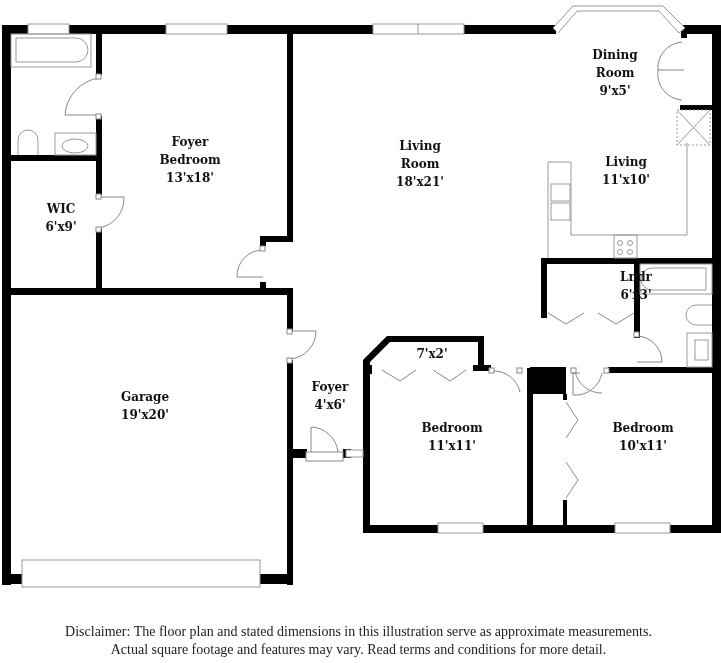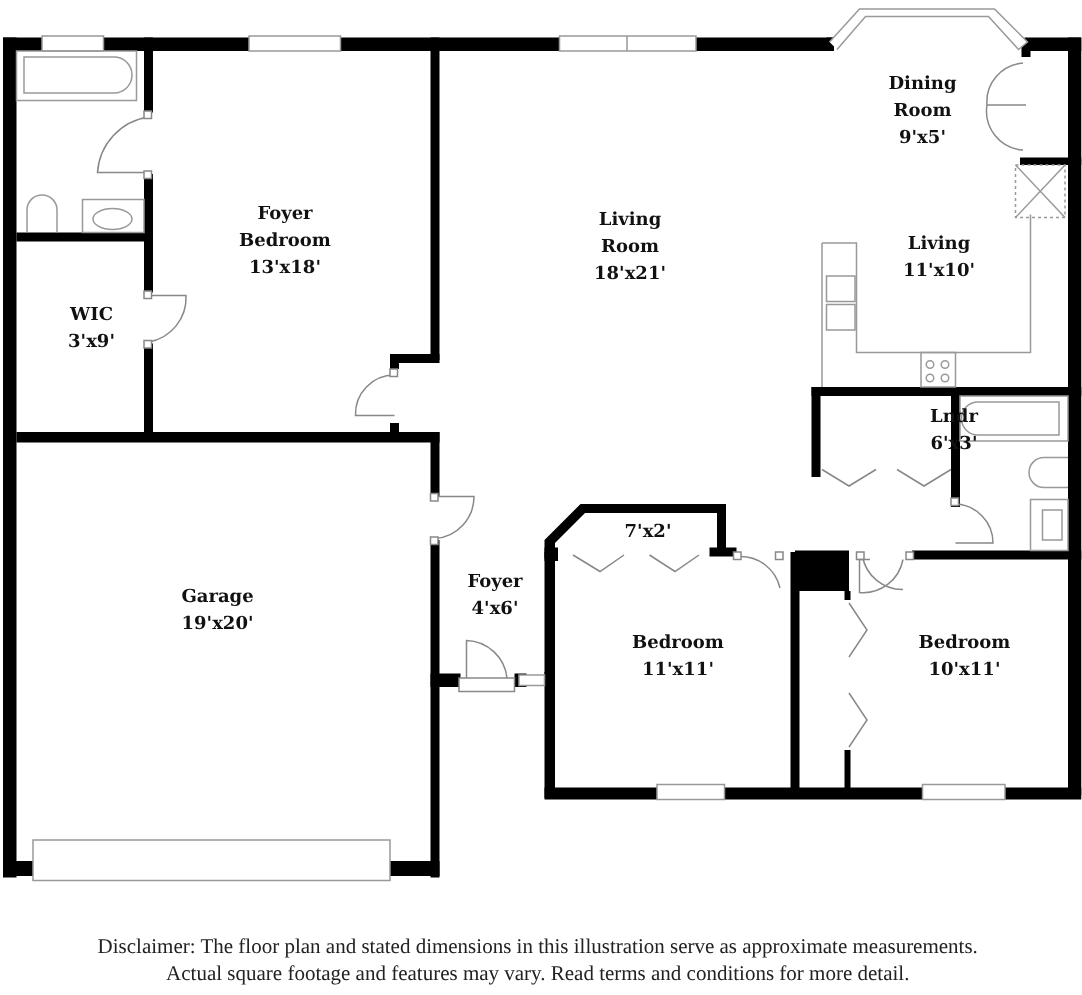--- a/index.html
+++ b/index.html
@@ -156,21 +156,21 @@
   </g>
 </svg>
 
 <div class="label" style="left:190px; top:133px;">
   <div>Foyer</div>
   <div>Bedroom</div>
   <div>13'x18'</div>
 </div>
 <div class="label" style="left:61px; top:200px;">
   <div>WIC</div>
-  <div>3'x9'</div>
+  <div>6'x9'</div>
 </div>
 <div class="label" style="left:420px; top:137px;">
   <div>Living</div>
   <div>Room</div>
   <div>18'x21'</div>
 </div>
 <div class="label" style="left:615px; top:46px;">
   <div>Dining</div>
   <div>Room</div>
   <div>9'x5'</div>

